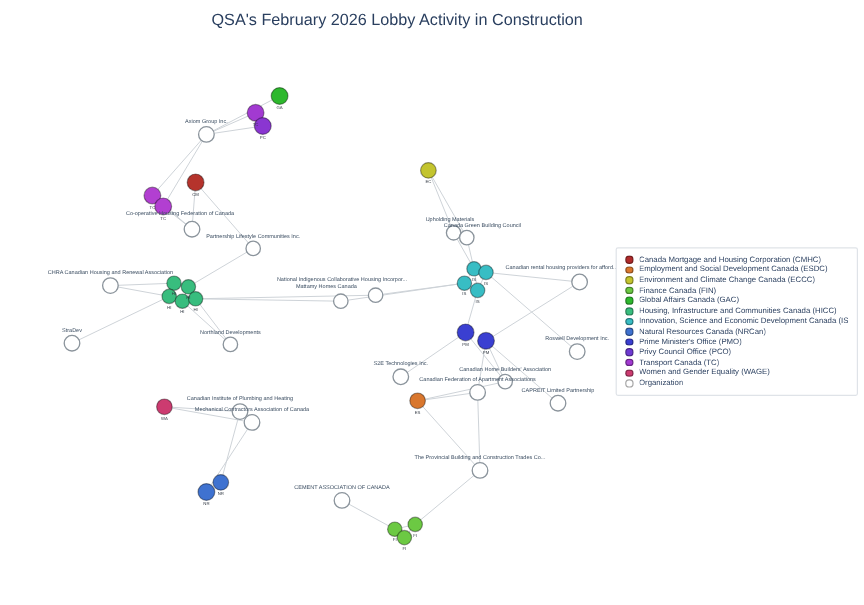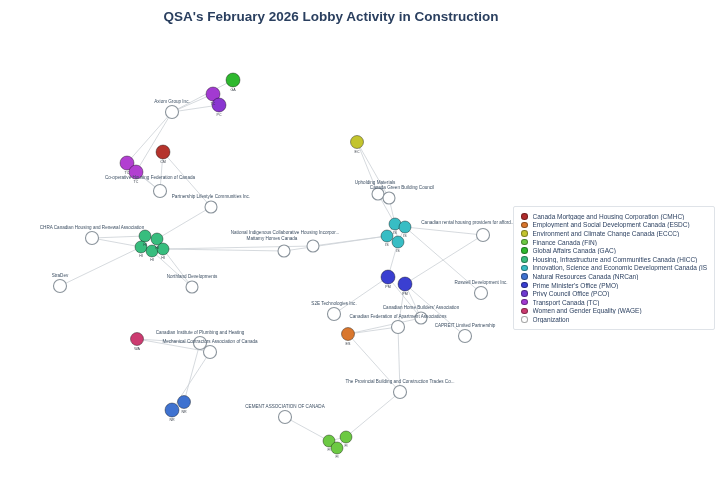--- a/index.html
+++ b/index.html
@@ -1,19 +1,19 @@
 <!DOCTYPE html>
 <html><head>
 <meta charset="utf-8">
 <style>
   html,body{margin:0;padding:0;background:#fff;}
   body{width:720px;height:504px;position:relative;overflow:hidden;
        font-family:"Liberation Sans", sans-serif;}
   .page-title{position:absolute;top:9px;left:0;width:662px;text-align:center;
-              font-size:13.5px;color:#2a3f5f;font-weight:bold;}
+              font-size:13.5px;color:#2a3f5f;}
   svg{position:absolute;left:0;top:0;}
   .edge{stroke-width:0.8;fill:none;}
   .node-dept{stroke:rgba(0,0,0,0.38);stroke-width:1;}
   .node-org{fill:#ffffff;stroke:#8b949c;stroke-width:1.1;}
   .org-label{font-size:4.6px;fill:#3d4f63;text-anchor:middle;
              font-family:"Liberation Sans",sans-serif;}
   .dept-label{font-size:3.6px;fill:#333a44;text-anchor:middle;
               font-family:"Liberation Sans",sans-serif;}
   .legend{position:absolute;left:513px;top:206px;width:202px;background:#fff;
           border:1px solid #dfe3e8;border-radius:2px;padding:5px 7px;

